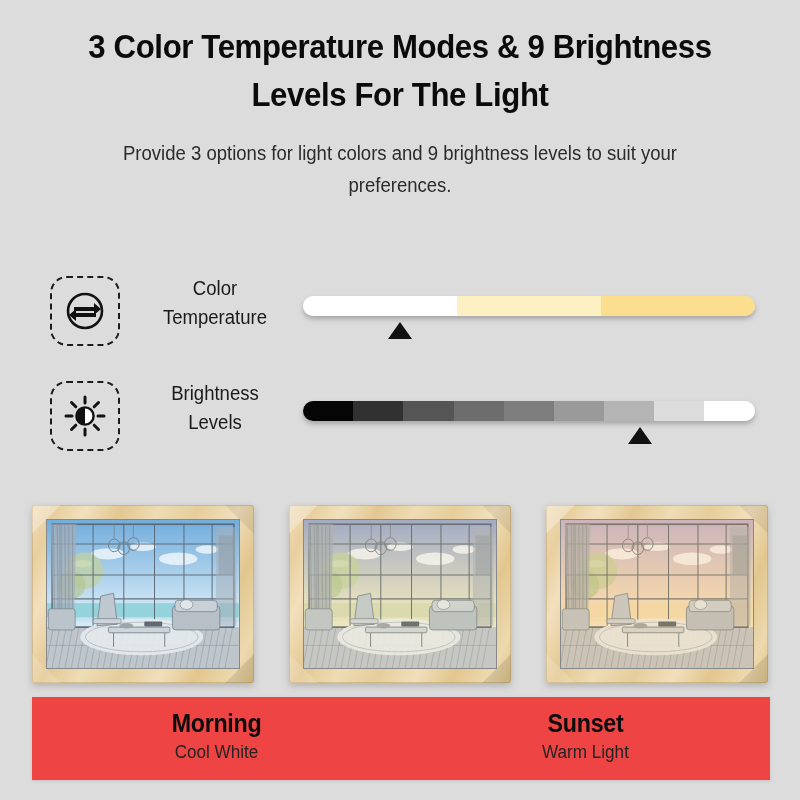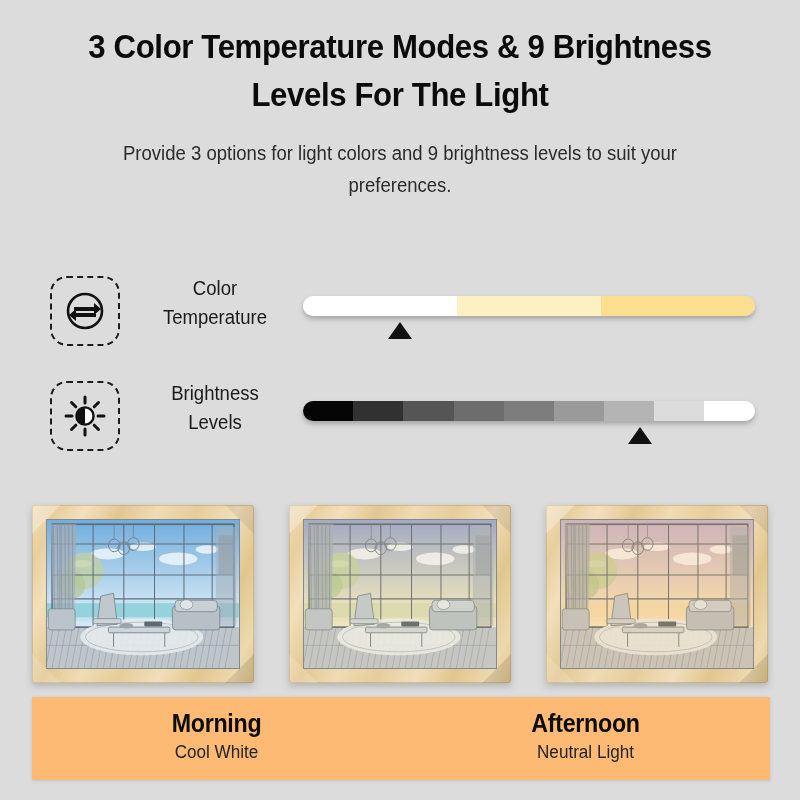--- a/index.html
+++ b/index.html
@@ -164,21 +164,21 @@
   }
   .art svg { display: block; width: 100%; height: 100%; }
 
   
   .caption-panel {
     position: absolute;
     left: 32px;
     top: 697px;
     width: 738px;
     height: 83px;
-    background: #fdba74;
+    background: #ef4444;
     display: flex;
     box-shadow: 0 1px 3px rgba(120,120,120,.25);
   }
   .caption {
     flex: 1 1 0;
     text-align: center;
     padding-top: 11px;
   }
   .caption .cap-title {
     font-size: 25px;
@@ -551,16 +551,16 @@
       </div>
   </div>
 </div>
 
 <div class="caption-panel">
   <div class="caption">
     <div class="cap-title">Morning</div>
     <div class="cap-sub">Cool White</div>
   </div>
   <div class="caption">
-    <div class="cap-title">Afternoon</div>
-    <div class="cap-sub">Neutral Light</div>
+    <div class="cap-title">Sunset</div>
+    <div class="cap-sub">Warm Light</div>
   </div>
 </div>
 
 </body></html>

